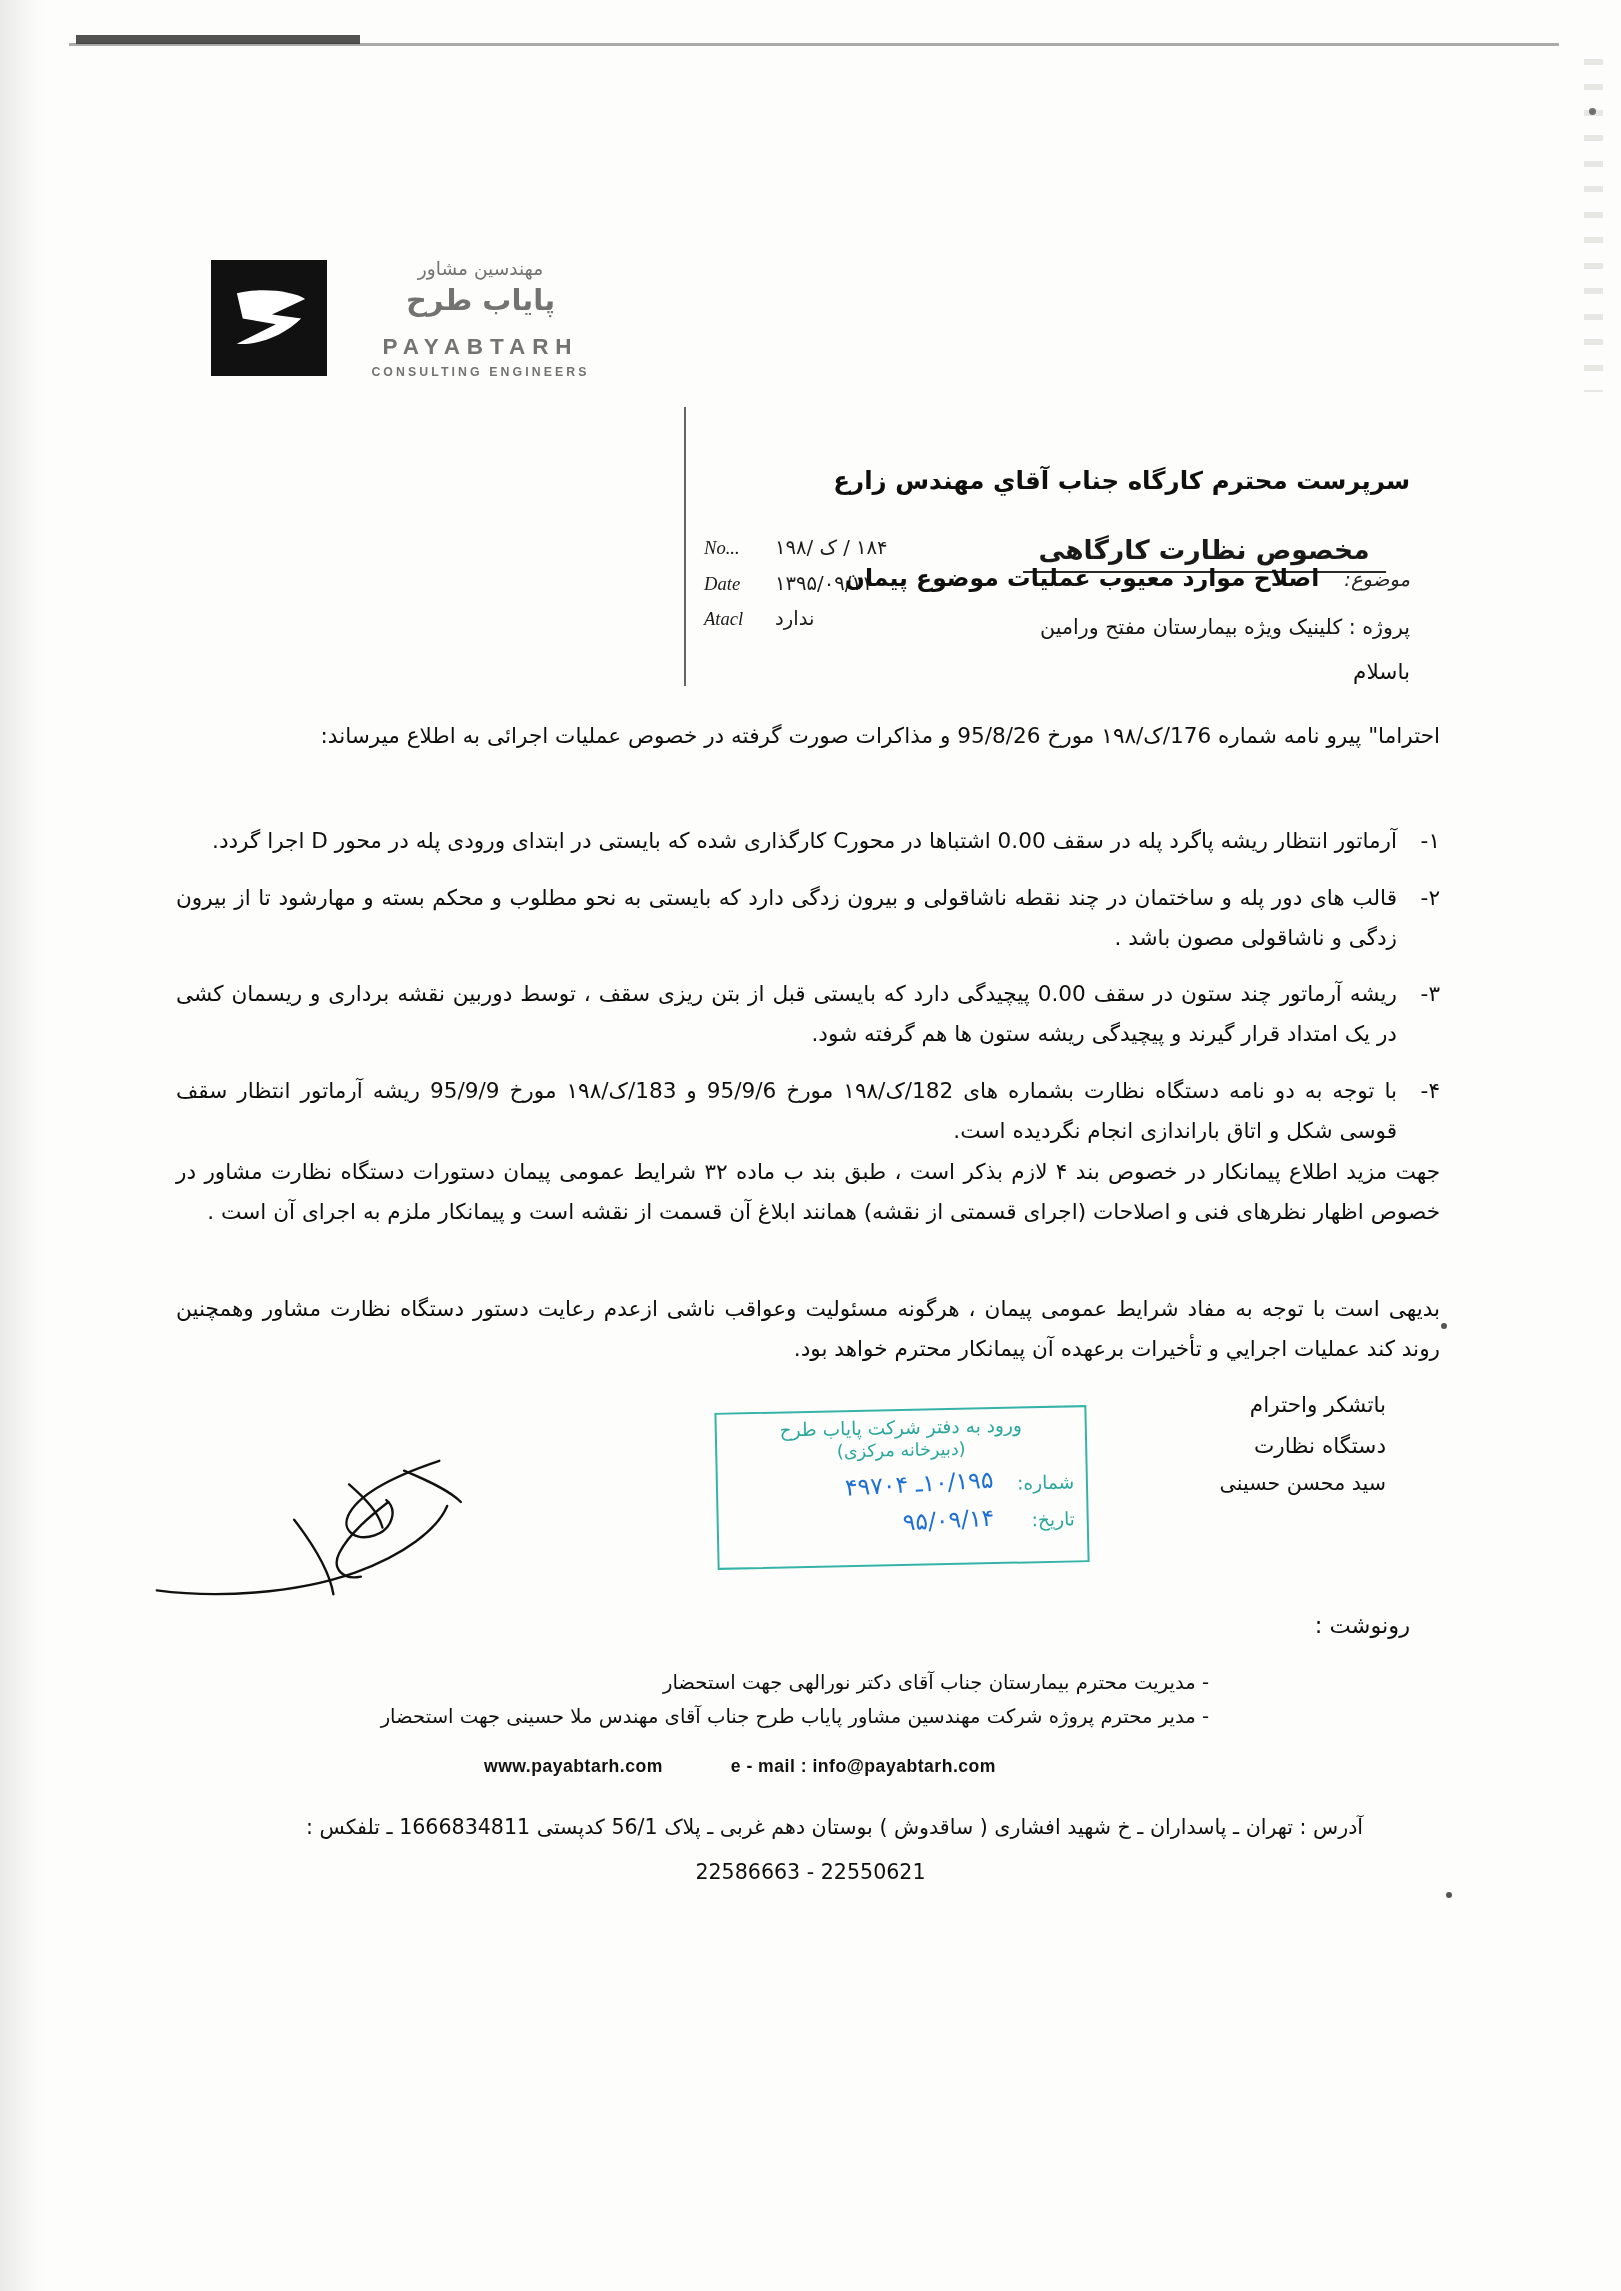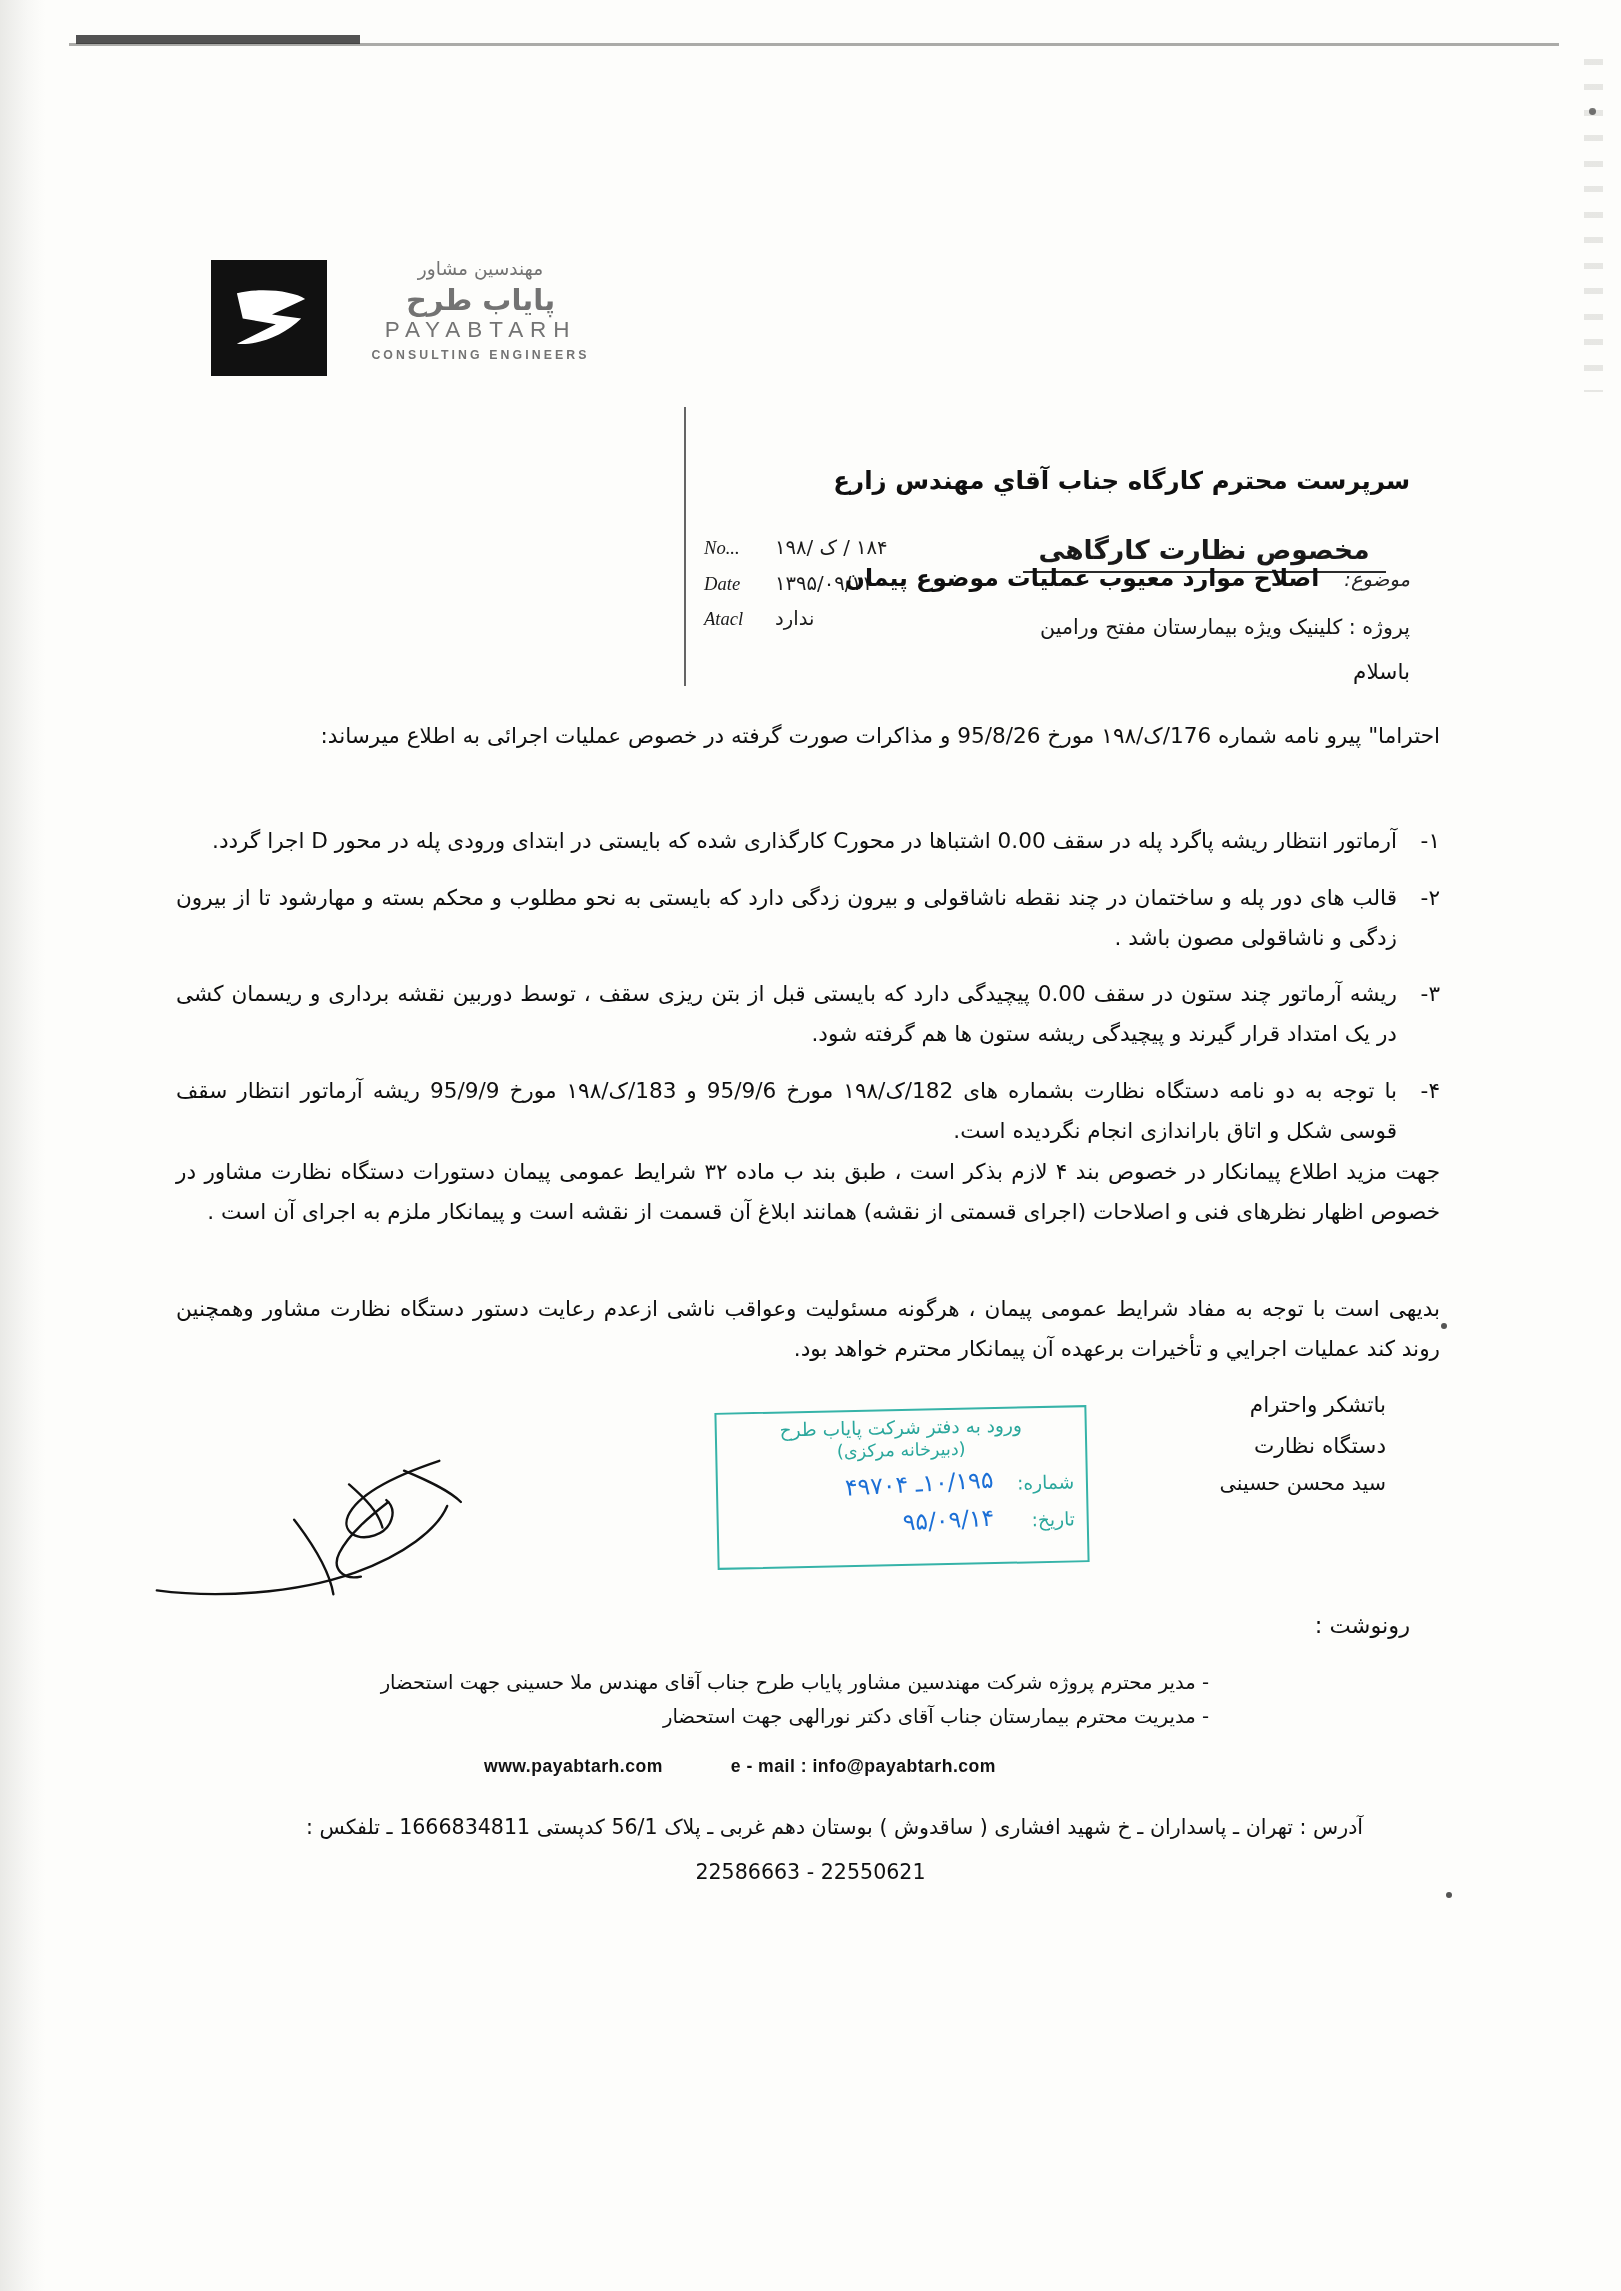--- a/index.html
+++ b/index.html
@@ -93,22 +93,22 @@
   .brand-fa-2 {
     font-size: 29px;
     margin-top: 3.9px;
     direction: rtl;
     font-weight: 600;
   }
   .brand-en-1 {
     font-family: "Liberation Sans", sans-serif;
     font-size: 22.5px;
     letter-spacing: 6.9px;
-    font-weight: 400;
-    margin-top: 0;
+    font-weight: 700;
+    margin-top: 17px;
     direction: ltr;
   }
   .brand-en-2 {
     font-family: "Liberation Sans", sans-serif;
     font-size: 12.3px;
     letter-spacing: 3.1px;
     font-weight: 700;
     margin-top: 4.9px;
     direction: ltr;
   }
@@ -478,22 +478,22 @@
       <span class="recv-val">۱۰/۱۹۵ـ ۴۹۷۰۴</span>
     </div>
     <div class="recv-row">
       <span class="recv-key">تاریخ:</span>
       <span class="recv-val">۹۵/۰۹/۱۴</span>
     </div>
   </div>
 
   <div class="cc-title">رونوشت :</div>
   <div class="cc-list">
+    <div>- مدیریت محترم بیمارستان جناب آقای دکتر نورالهی جهت استحضار</div>
     <div>- مدیر محترم پروژه شرکت مهندسین مشاور پایاب طرح جناب آقای مهندس ملا حسینی جهت استحضار</div>
-    <div>- مدیریت محترم بیمارستان جناب آقای دکتر نورالهی جهت استحضار</div>
   </div>
 
   <div class="footer-web">
     <span>www.payabtarh.com</span>
     <span class="sep"></span>
     <span>e - mail : info@payabtarh.com</span>
   </div>
   <div class="footer-addr">آدرس : تهران ـ پاسداران ـ خ شهید افشاری ( ساقدوش ) بوستان دهم غربی ـ پلاک 56/1 کدپستی 1666834811 ـ تلفکس :</div>
   <div class="footer-tel">22586663 - 22550621</div>
 

